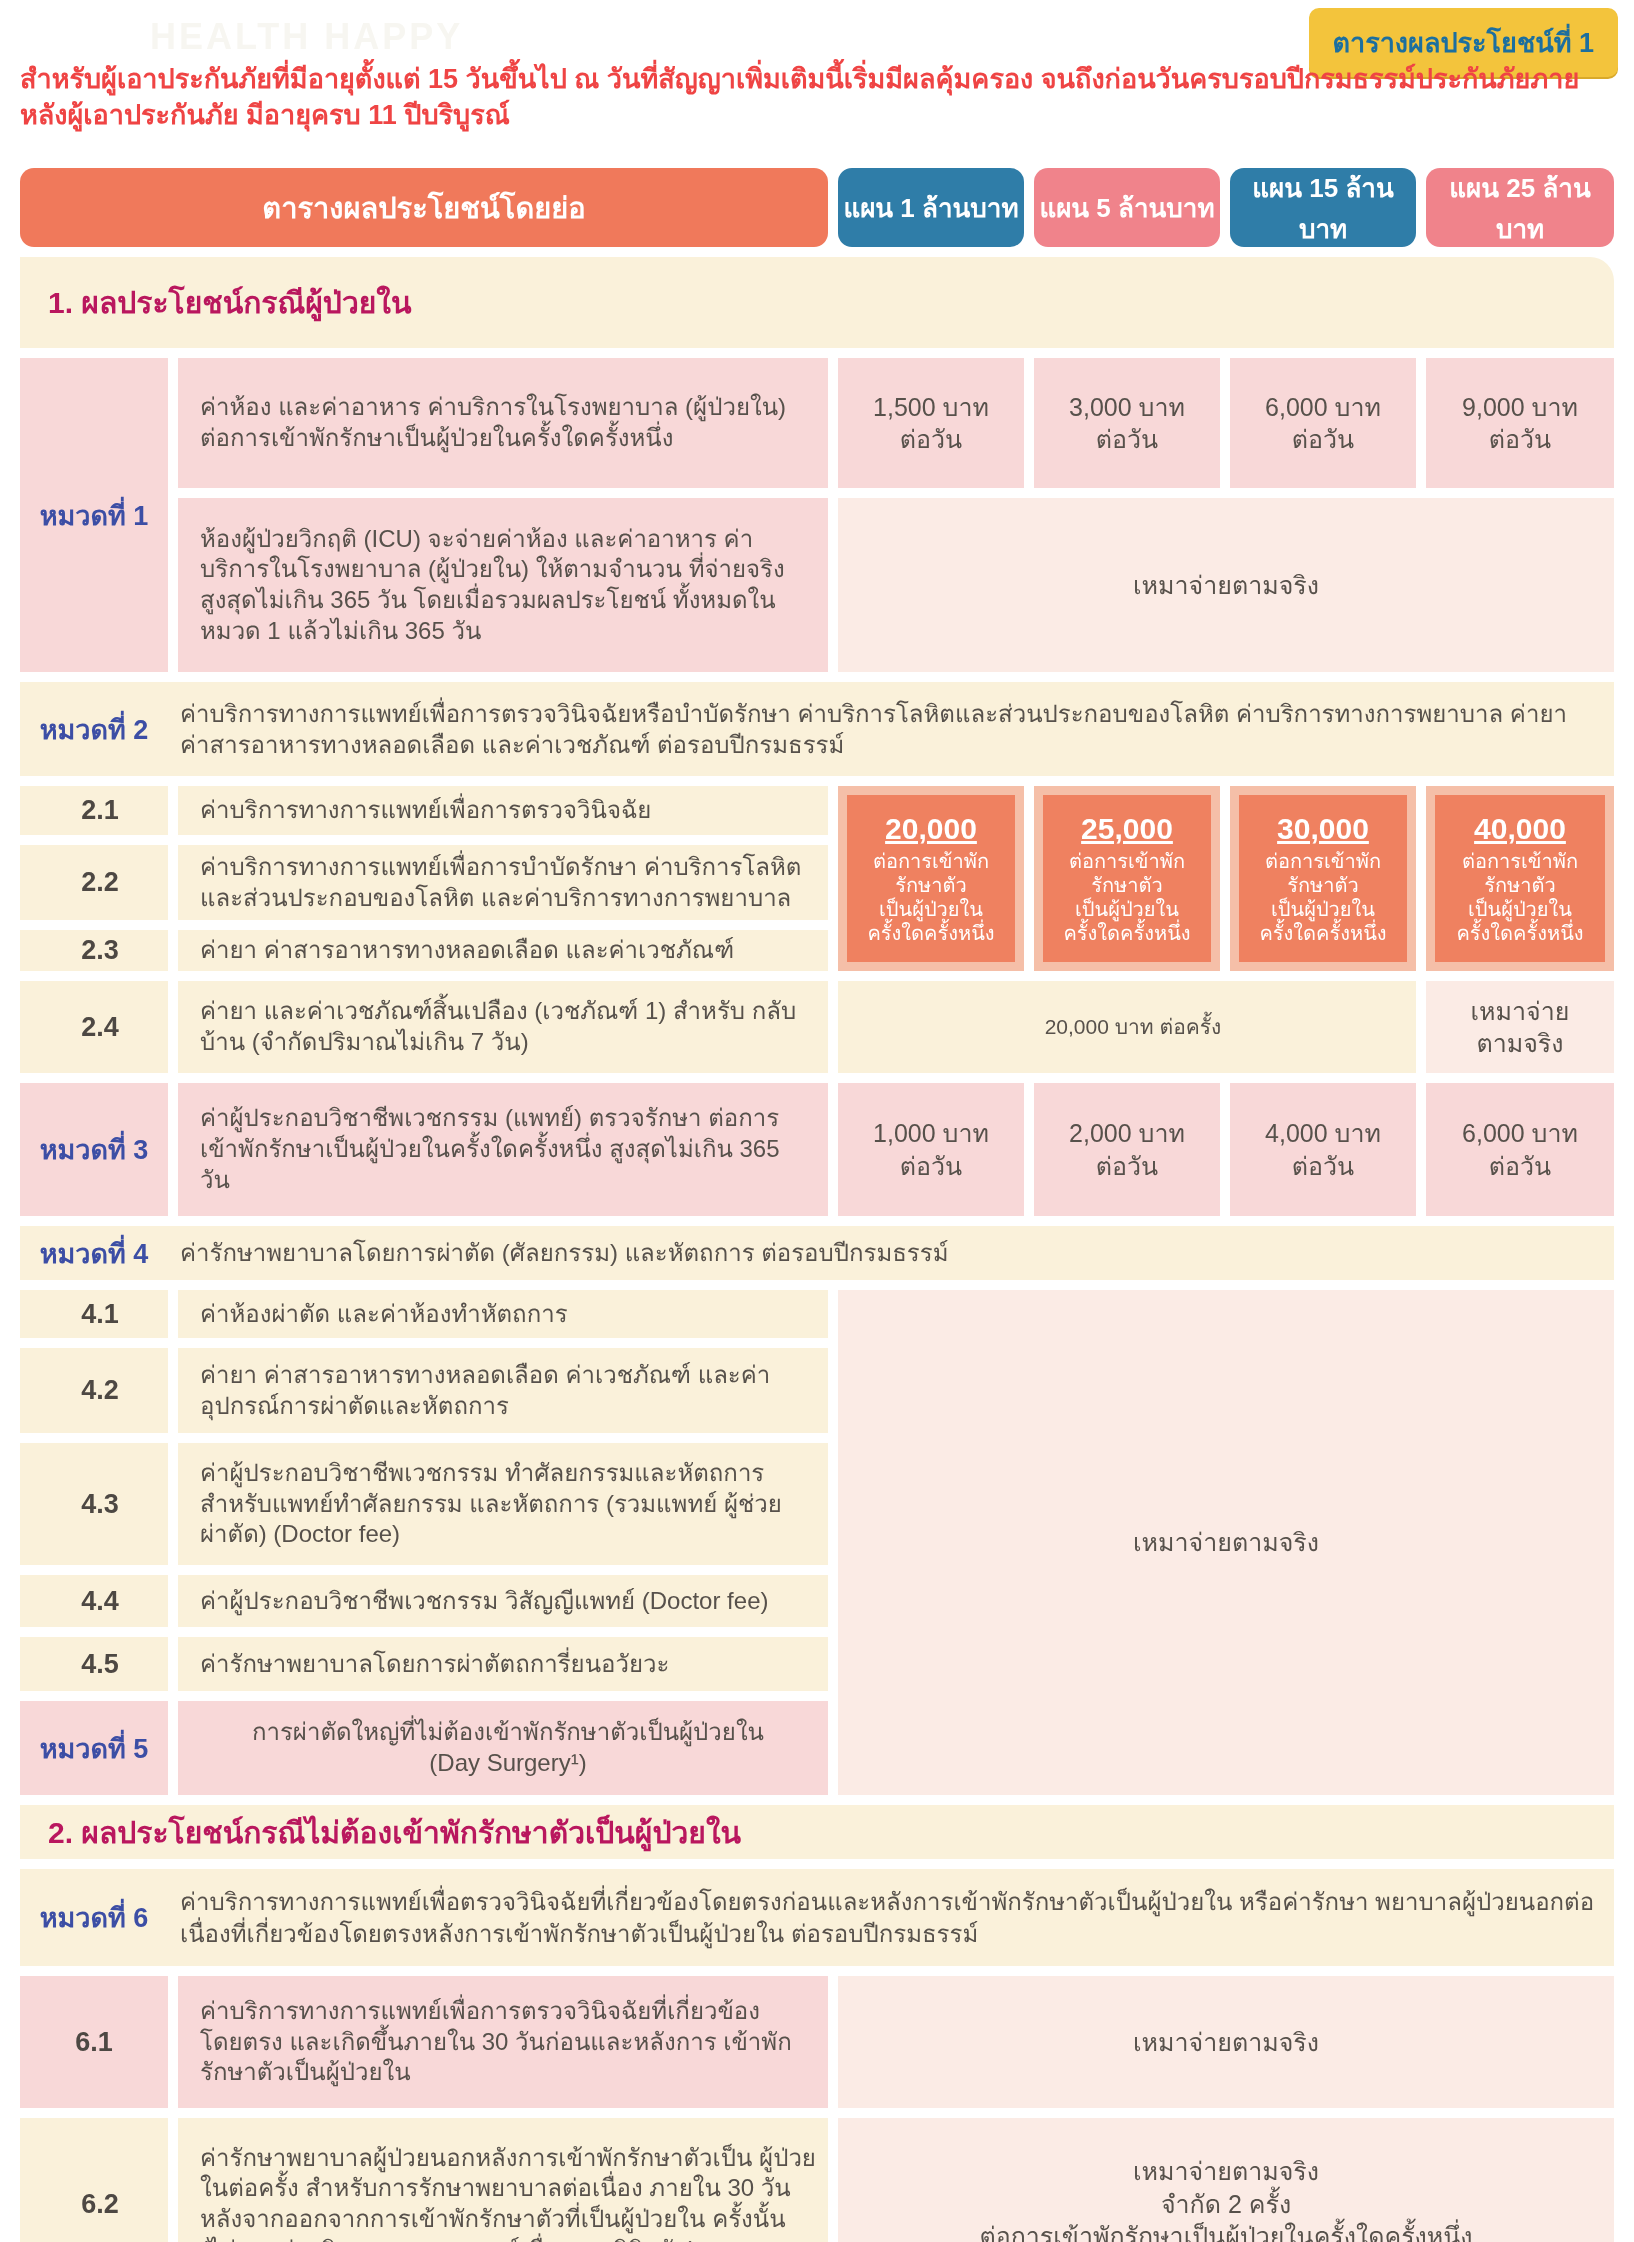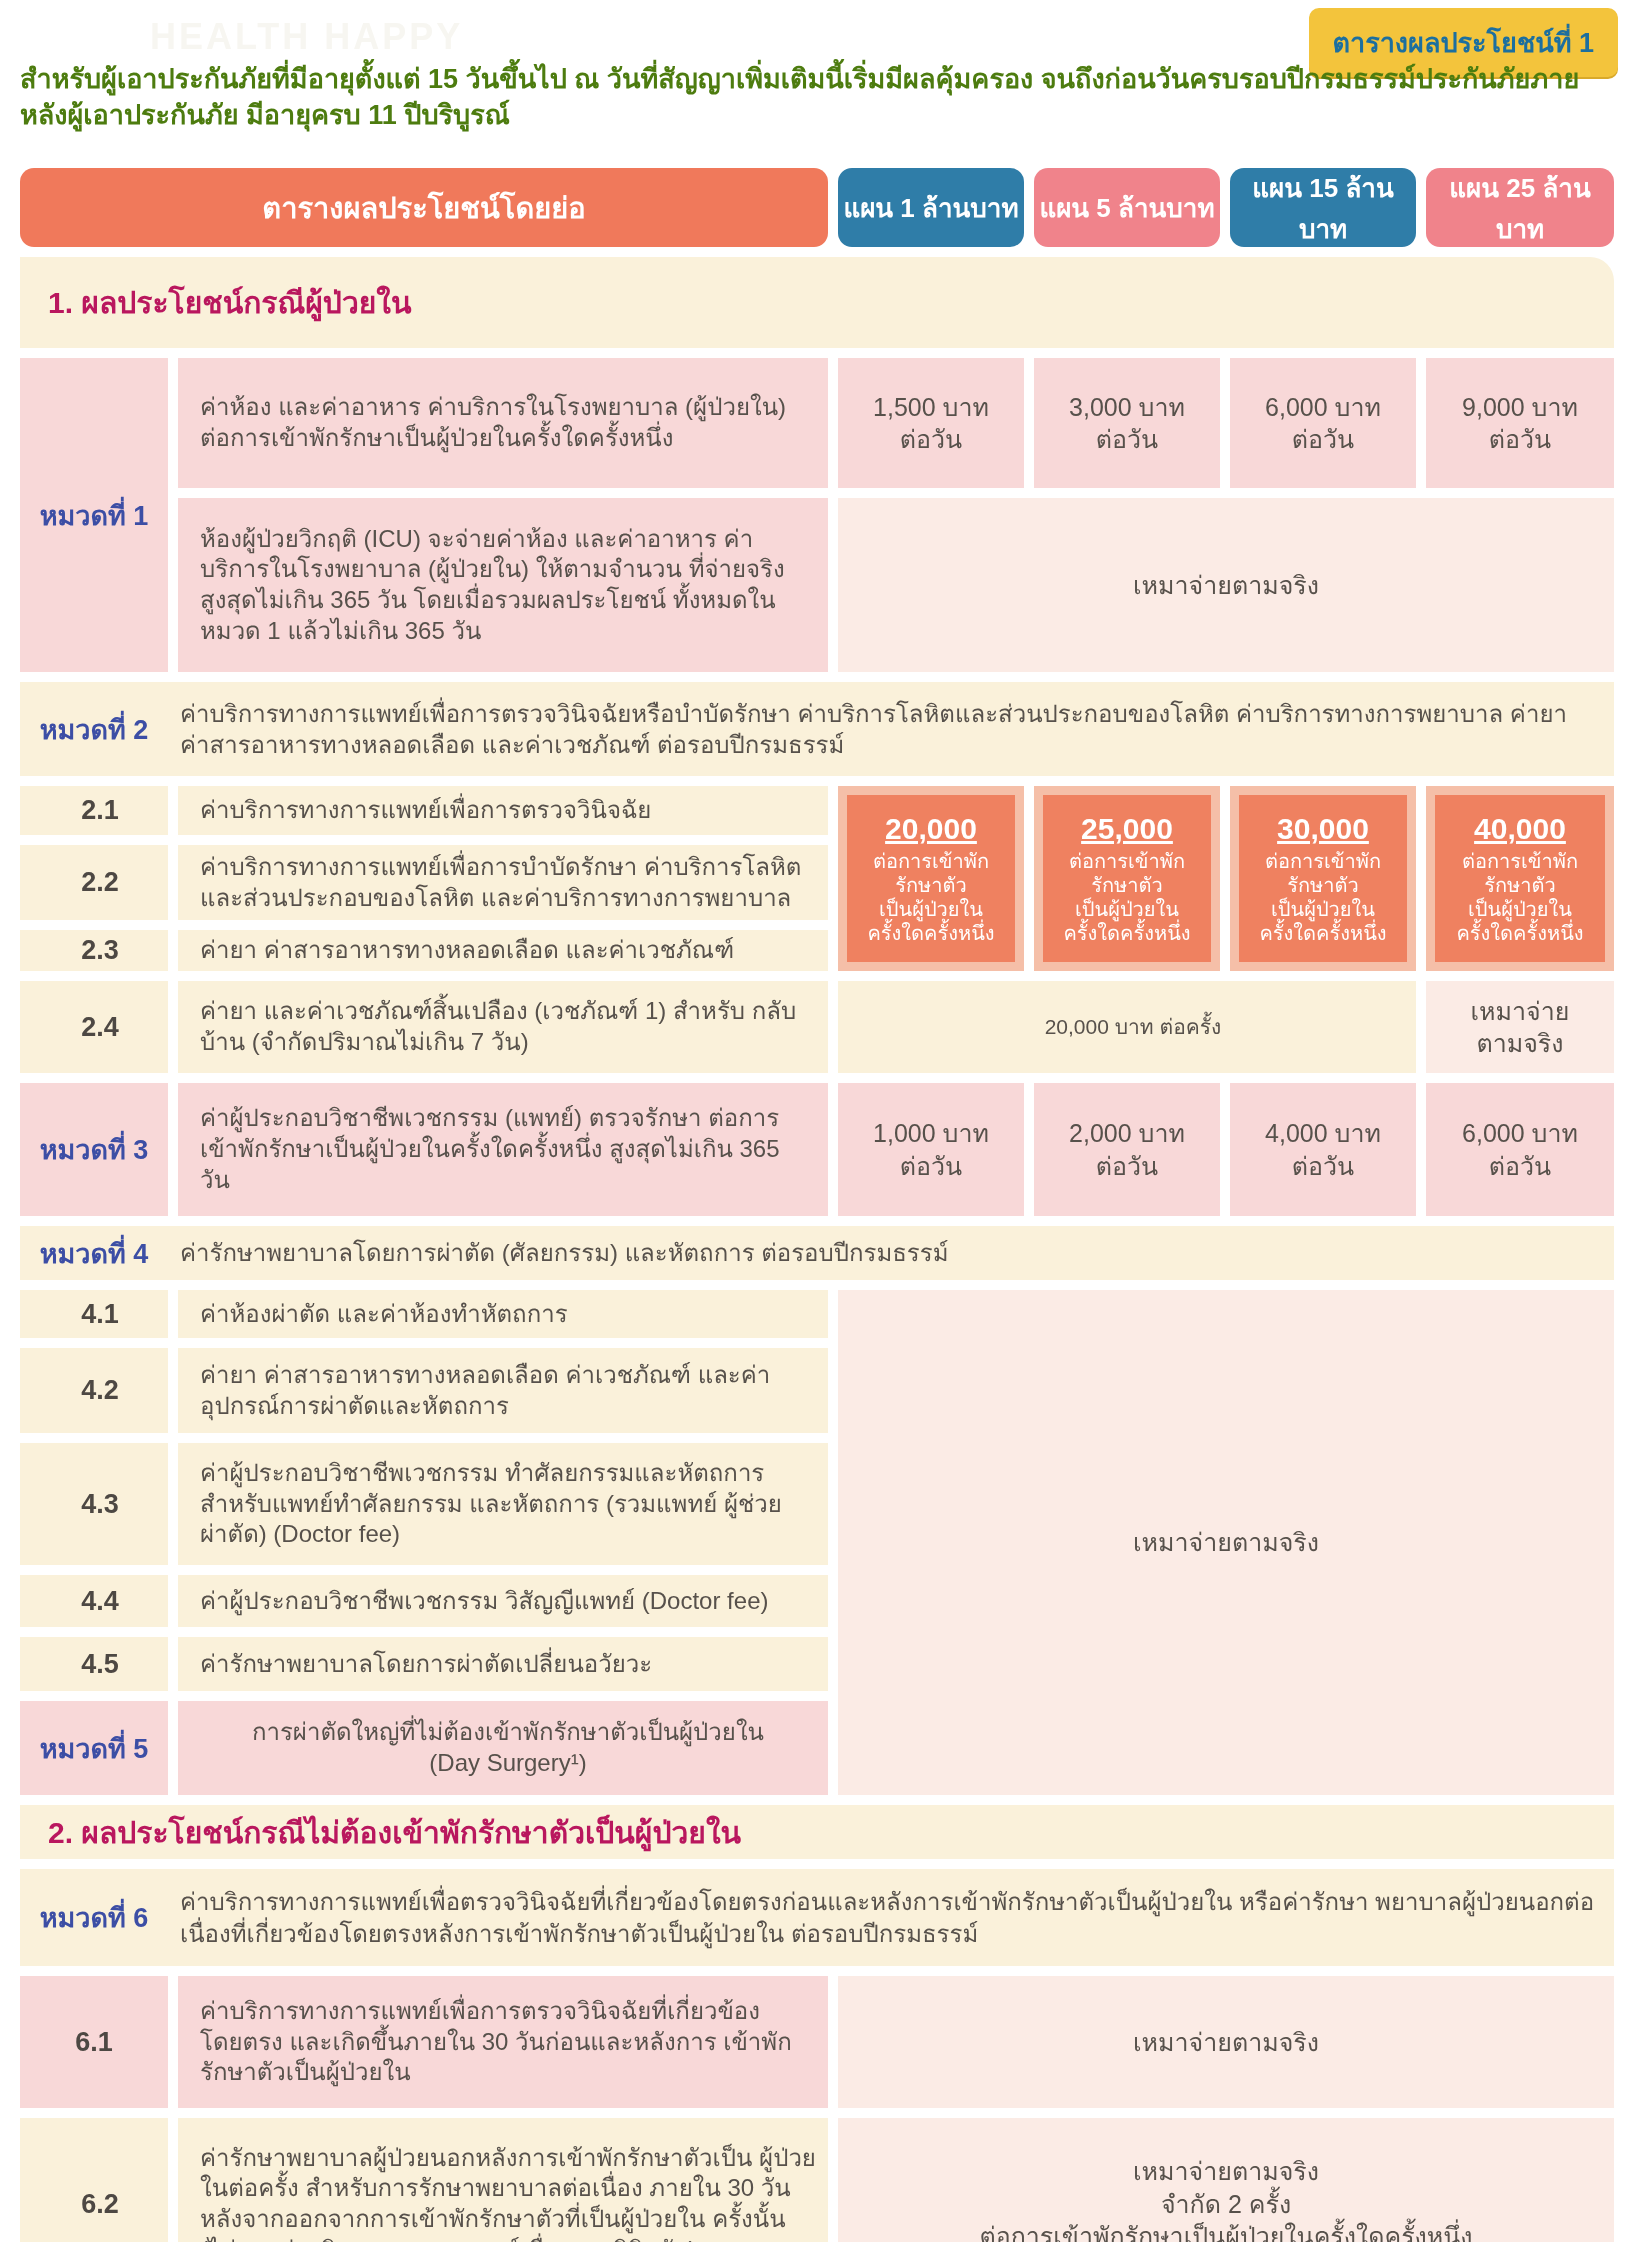--- a/index.html
+++ b/index.html
@@ -10,21 +10,21 @@
   .watermark{
     position:absolute;top:16px;left:150px;font-size:36px;font-weight:bold;
     color:#f7f6f1;letter-spacing:3px;
   }
   .badge{
     position:absolute;top:8px;right:16px;background:#F3C43C;color:#1C6F9F;
     font-weight:bold;font-size:27px;padding:13px 24px;border-radius:10px;
     box-shadow:0 2px 0 #d9a92a;
   }
   .intro{
-    position:absolute;top:62px;left:20px;width:1594px;color:#4d7c0f;
+    position:absolute;top:62px;left:20px;width:1594px;color:#ef4444;
     font-weight:bold;font-size:27px;line-height:1.32;
   }
   .grid{
     position:absolute;top:168px;left:20px;width:1594px;
     display:grid;
     grid-template-columns:148px 650px 186px 186px 186px 188px;
     grid-template-rows:79px 91px 130px 174px 94px 49px 75px 41px 92px 133px 54px 48px 85px 122px 52px 54px 94px 54px 97px 132px 172px;
     column-gap:10px;row-gap:7px;gap:10px;
   }
   .cell{display:flex;align-items:center;}
@@ -217,21 +217,21 @@
 
   <div class="cell cream num" style="grid-row:12;grid-column:1">4.1</div>
   <div class="cell cream desc" style="grid-row:12;grid-column:2">ค่าห้องผ่าตัด และค่าห้องทำหัตถการ</div>
   <div class="cell cream num" style="grid-row:13;grid-column:1">4.2</div>
   <div class="cell cream desc" style="grid-row:13;grid-column:2">ค่ายา ค่าสารอาหารทางหลอดเลือด ค่าเวชภัณฑ์ และค่าอุปกรณ์การผ่าตัดและหัตถการ</div>
   <div class="cell cream num" style="grid-row:14;grid-column:1">4.3</div>
   <div class="cell cream desc" style="grid-row:14;grid-column:2">ค่าผู้ประกอบวิชาชีพเวชกรรม ทำศัลยกรรมและหัตถการ สำหรับแพทย์ทำศัลยกรรม และหัตถการ (รวมแพทย์ ผู้ช่วยผ่าตัด) (Doctor fee)</div>
   <div class="cell cream num" style="grid-row:15;grid-column:1">4.4</div>
   <div class="cell cream desc" style="grid-row:15;grid-column:2">ค่าผู้ประกอบวิชาชีพเวชกรรม วิสัญญีแพทย์ (Doctor fee)</div>
   <div class="cell cream num" style="grid-row:16;grid-column:1">4.5</div>
-  <div class="cell cream desc" style="grid-row:16;grid-column:2">ค่ารักษาพยาบาลโดยการผ่าตัดเปลี่ยนอวัยวะ</div>
+  <div class="cell cream desc" style="grid-row:16;grid-column:2">ค่ารักษาพยาบาลโดยการผ่าตัตถการี่ยนอวัยวะ</div>
 
   <div class="cell pinklight val" style="grid-row:12/18;grid-column:3/7">เหมาจ่ายตามจริง</div>
 
   <div class="cell pink catlbl" style="grid-row:17;grid-column:1">หมวดที่ 5</div>
   <div class="cell pink desc" style="grid-row:17;grid-column:2">
       <div style="width: 100%; text-align: center;">
         <div>การผ่าตัดใหญ่ที่ไม่ต้องเข้าพักรักษาตัวเป็นผู้ป่วยใน</div>
         <div>(Day Surgery¹)</div>
       </div>
     </div>

